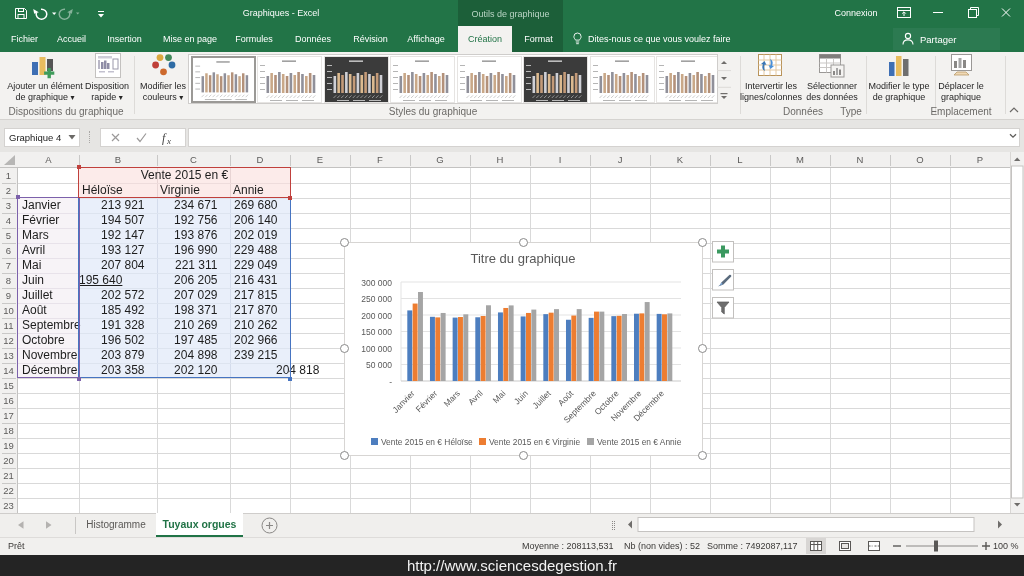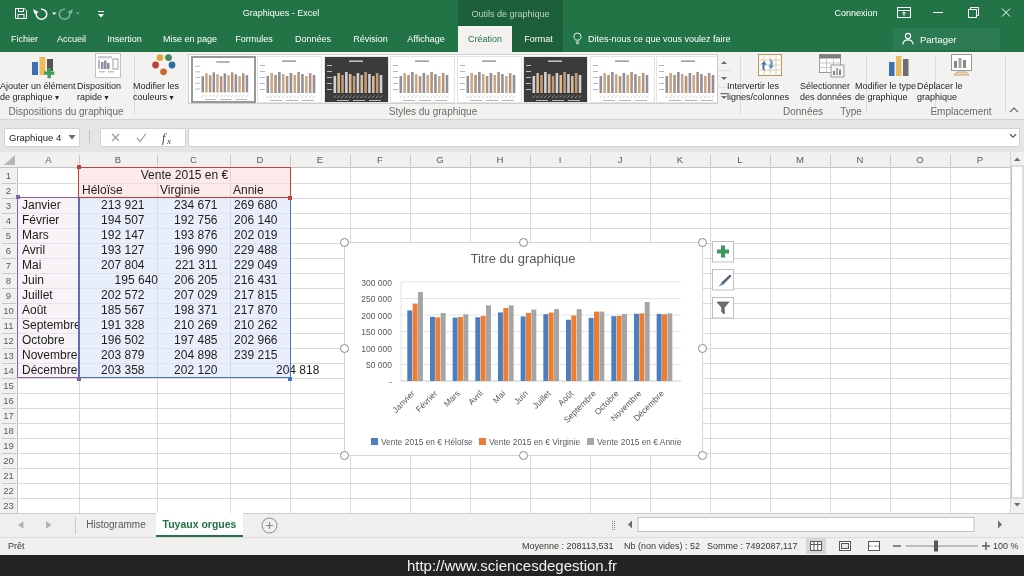--- a/index.html
+++ b/index.html
@@ -5,21 +5,21 @@
 body{width:1024px;height:576px;overflow:hidden;font-family:"Liberation Sans",sans-serif;background:#fff;position:relative;}
 .abs{position:absolute;}
 .titlebar{left:0;top:0;width:1024px;height:26px;background:#227447;}
 .tabrow{left:0;top:26px;width:1024px;height:26px;background:#227447;}
 .badge{left:458px;top:0;width:105px;height:52px;background:#1c5f39;}
 .ribbon{left:0;top:52px;width:1024px;height:68px;background:#f3f2f0;border-bottom:1px solid #d5d3d0;}
 .tab{color:#fff;font-size:9px;line-height:26px;text-align:center;white-space:nowrap;}
 .seltab{background:#f3f2f0;}
 .glabel{color:#6b6966;font-size:10px;text-align:center;top:105.5px;white-space:nowrap;}
 .gsep{top:56px;height:58px;width:1px;background:#dddbd8;}
-.btxt{font-size:9px;color:#262626;text-align:left;line-height:11px;white-space:nowrap;}
+.btxt{font-size:9px;color:#262626;text-align:center;line-height:11px;white-space:nowrap;}
 .fbar{left:0;top:120px;width:1024px;height:31.5px;background:#e6e5e3;}
 .whitebox{background:#fff;border:1px solid #d4d2d0;}
 .hdrcell{font-size:9.5px;color:#5c5b5a;text-align:center;line-height:16px;}
 .rowhdr{font-size:9.5px;color:#5c5b5a;text-align:center;line-height:15px;}
 .cell{font-size:12px;color:#1d1d1d;line-height:15.5px;white-space:nowrap;}
 .vline{background:#d9d9d9;width:1px;}
 .hline{background:#d9d9d9;height:1px;}
 svg{display:block;}
 
 </style></head><body>
@@ -687,29 +687,29 @@
 <div class="abs cell" style="left:230px;top:227.5px;width:47.5px;text-align:right;">202 019</div>
 <div class="abs cell" style="left:22px;top:242.5px;">Avril</div>
 <div class="abs cell" style="left:79px;top:242.5px;width:65.5px;text-align:right;">193 127</div>
 <div class="abs cell" style="left:157px;top:242.5px;width:60.5px;text-align:right;">196 990</div>
 <div class="abs cell" style="left:230px;top:242.5px;width:47.5px;text-align:right;">229 488</div>
 <div class="abs cell" style="left:22px;top:257.5px;">Mai</div>
 <div class="abs cell" style="left:79px;top:257.5px;width:65.5px;text-align:right;">207 804</div>
 <div class="abs cell" style="left:157px;top:257.5px;width:60.5px;text-align:right;">221 311</div>
 <div class="abs cell" style="left:230px;top:257.5px;width:47.5px;text-align:right;">229 049</div>
 <div class="abs cell" style="left:22px;top:272.5px;">Juin</div>
-<div class="abs cell" style="left:79px;top:272.5px;width:79px;text-align:right;">195 640</div>
+<div class="abs cell" style="left:79px;top:272.5px;width:79px;text-decoration:underline;">195 640</div>
 <div class="abs cell" style="left:157px;top:272.5px;width:60.5px;text-align:right;">206 205</div>
 <div class="abs cell" style="left:230px;top:272.5px;width:47.5px;text-align:right;">216 431</div>
 <div class="abs cell" style="left:22px;top:287.5px;">Juillet</div>
 <div class="abs cell" style="left:79px;top:287.5px;width:65.5px;text-align:right;">202 572</div>
 <div class="abs cell" style="left:157px;top:287.5px;width:60.5px;text-align:right;">207 029</div>
 <div class="abs cell" style="left:230px;top:287.5px;width:47.5px;text-align:right;">217 815</div>
 <div class="abs cell" style="left:22px;top:302.5px;">Août</div>
-<div class="abs cell" style="left:79px;top:302.5px;width:65.5px;text-align:right;">185 567</div>
+<div class="abs cell" style="left:79px;top:302.5px;width:65.5px;text-align:right;">185 492</div>
 <div class="abs cell" style="left:157px;top:302.5px;width:60.5px;text-align:right;">198 371</div>
 <div class="abs cell" style="left:230px;top:302.5px;width:47.5px;text-align:right;">217 870</div>
 <div class="abs cell" style="left:22px;top:317.5px;">Septembre</div>
 <div class="abs cell" style="left:79px;top:317.5px;width:65.5px;text-align:right;">191 328</div>
 <div class="abs cell" style="left:157px;top:317.5px;width:60.5px;text-align:right;">210 269</div>
 <div class="abs cell" style="left:230px;top:317.5px;width:47.5px;text-align:right;">210 262</div>
 <div class="abs cell" style="left:22px;top:332.5px;">Octobre</div>
 <div class="abs cell" style="left:79px;top:332.5px;width:65.5px;text-align:right;">196 502</div>
 <div class="abs cell" style="left:157px;top:332.5px;width:60.5px;text-align:right;">197 485</div>
 <div class="abs cell" style="left:230px;top:332.5px;width:47.5px;text-align:right;">202 966</div>

